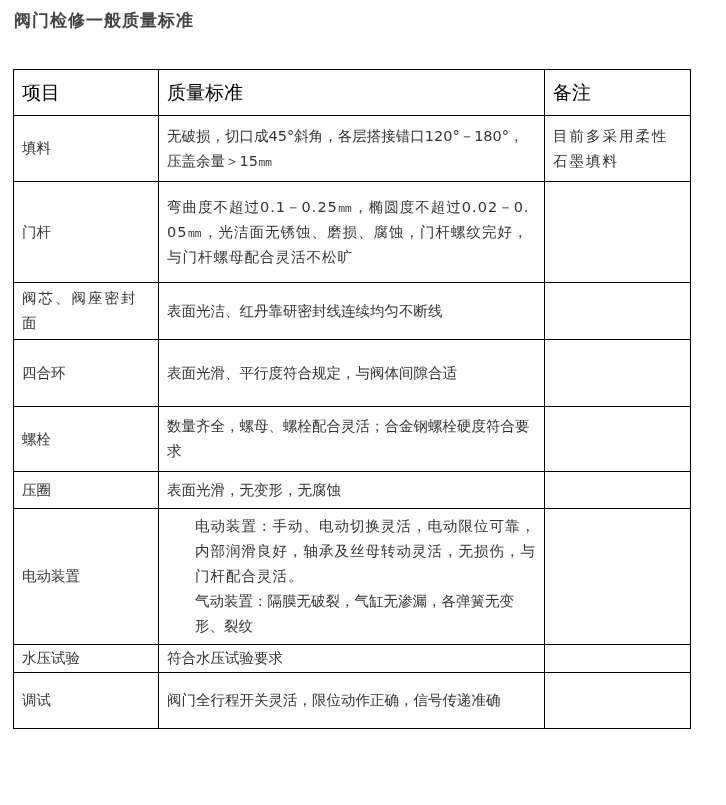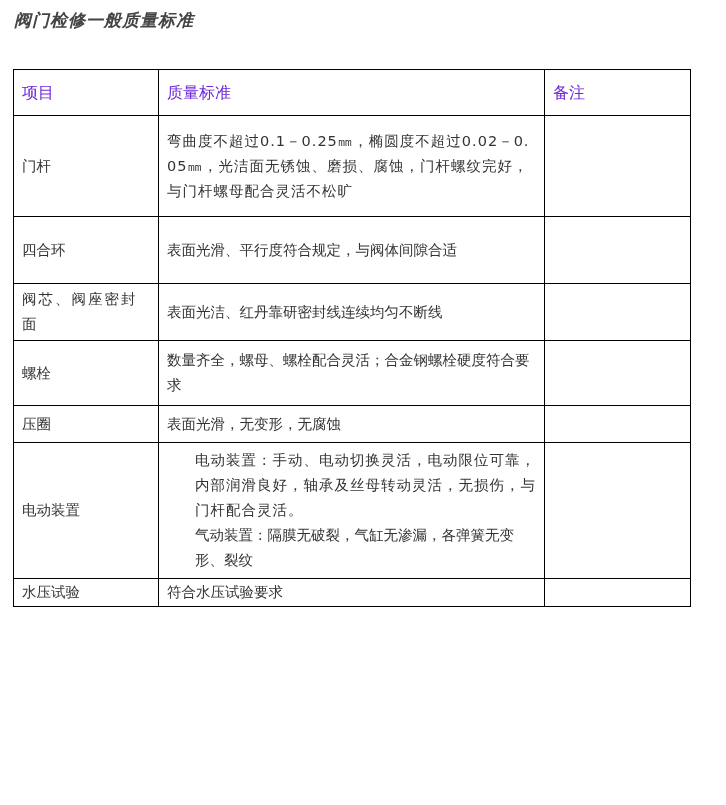--- a/index.html
+++ b/index.html
@@ -17,21 +17,20 @@
     }
     .title {
       position: absolute;
       left: 14px;
       top: 9px;
       font-size: 17px;
       font-weight: bold;
       color: #444444;
       letter-spacing: 1px;
       margin: 0;
-      font-style: italic;
     }
     table.std {
       position: absolute;
       left: 13px;
       top: 69px;
       width: 677px;
       border-collapse: collapse;
       table-layout: fixed;
     }
     table.std td, table.std th {
@@ -39,22 +38,22 @@
       padding: 0 8px;
       font-size: 14.5px;
       line-height: 25px;
       color: #333333;
       vertical-align: middle;
       text-align: left;
       font-weight: normal;
       word-break: break-all;
     }
     table.std th {
-      font-size: 16px;
-      color: #6d28d9;
+      font-size: 19px;
+      color: #000000;
     }
     col.c1 { width: 145px; }
     col.c2 { width: 386px; }
     col.c3 { width: 146px; }
     .cell-line { display: block; margin-left: 28px; }
   </style>
 </head>
 <body>
 
 <h1 class="title">阀门检修一般质量标准</h1>
@@ -66,33 +65,38 @@
       <col class="c3">
   </colgroup>
   <thead>
     <tr style="height:46px">
       <th>项目</th>
       <th>质量标准</th>
       <th>备注</th>
     </tr>
   </thead>
   <tbody>
+    <tr style="height:66px">
+      <td>填料</td>
+      <td>无破损，切口成45°斜角，各层搭接错口120°－180°，压盖余量＞15㎜</td>
+      <td style="letter-spacing:2px">目前多采用柔性石墨填料</td>
+    </tr>
     <tr style="height:101px">
       <td>门杆</td>
       <td style="letter-spacing:1px">弯曲度不超过0.1－0.25㎜，椭圆度不超过0.02－0.05㎜，光洁面无锈蚀、磨损、腐蚀，门杆螺纹完好，与门杆螺母配合灵活不松旷</td>
       <td></td>
     </tr>
+    <tr style="height:57px">
+      <td style="letter-spacing:2px">阀芯、阀座密封面</td>
+      <td>表面光洁、红丹靠研密封线连续均匀不断线</td>
+      <td></td>
+    </tr>
     <tr style="height:67px">
       <td>四合环</td>
       <td>表面光滑、平行度符合规定，与阀体间隙合适</td>
-      <td></td>
-    </tr>
-    <tr style="height:57px">
-      <td style="letter-spacing:2px">阀芯、阀座密封面</td>
-      <td>表面光洁、红丹靠研密封线连续均匀不断线</td>
       <td></td>
     </tr>
     <tr style="height:65px">
       <td>螺栓</td>
       <td>数量齐全，螺母、螺栓配合灵活；合金钢螺栓硬度符合要求</td>
       <td></td>
     </tr>
     <tr style="height:37px">
       <td>压圈</td>
       <td>表面光滑，无变形，无腐蚀</td>
@@ -104,14 +108,19 @@
         <span class="cell-line" style="letter-spacing:1px">电动装置：手动、电动切换灵活，电动限位可靠，内部润滑良好，轴承及丝母转动灵活，无损伤，与门杆配合灵活。</span>
         <span class="cell-line">气动装置：隔膜无破裂，气缸无渗漏，各弹簧无变形、裂纹</span>
       </td>
       <td></td>
     </tr>
     <tr style="height:28px">
       <td>水压试验</td>
       <td>符合水压试验要求</td>
       <td></td>
     </tr>
+    <tr style="height:56px">
+      <td>调试</td>
+      <td>阀门全行程开关灵活，限位动作正确，信号传递准确</td>
+      <td></td>
+    </tr>
   </tbody>
 </table>
 
 </body></html>

